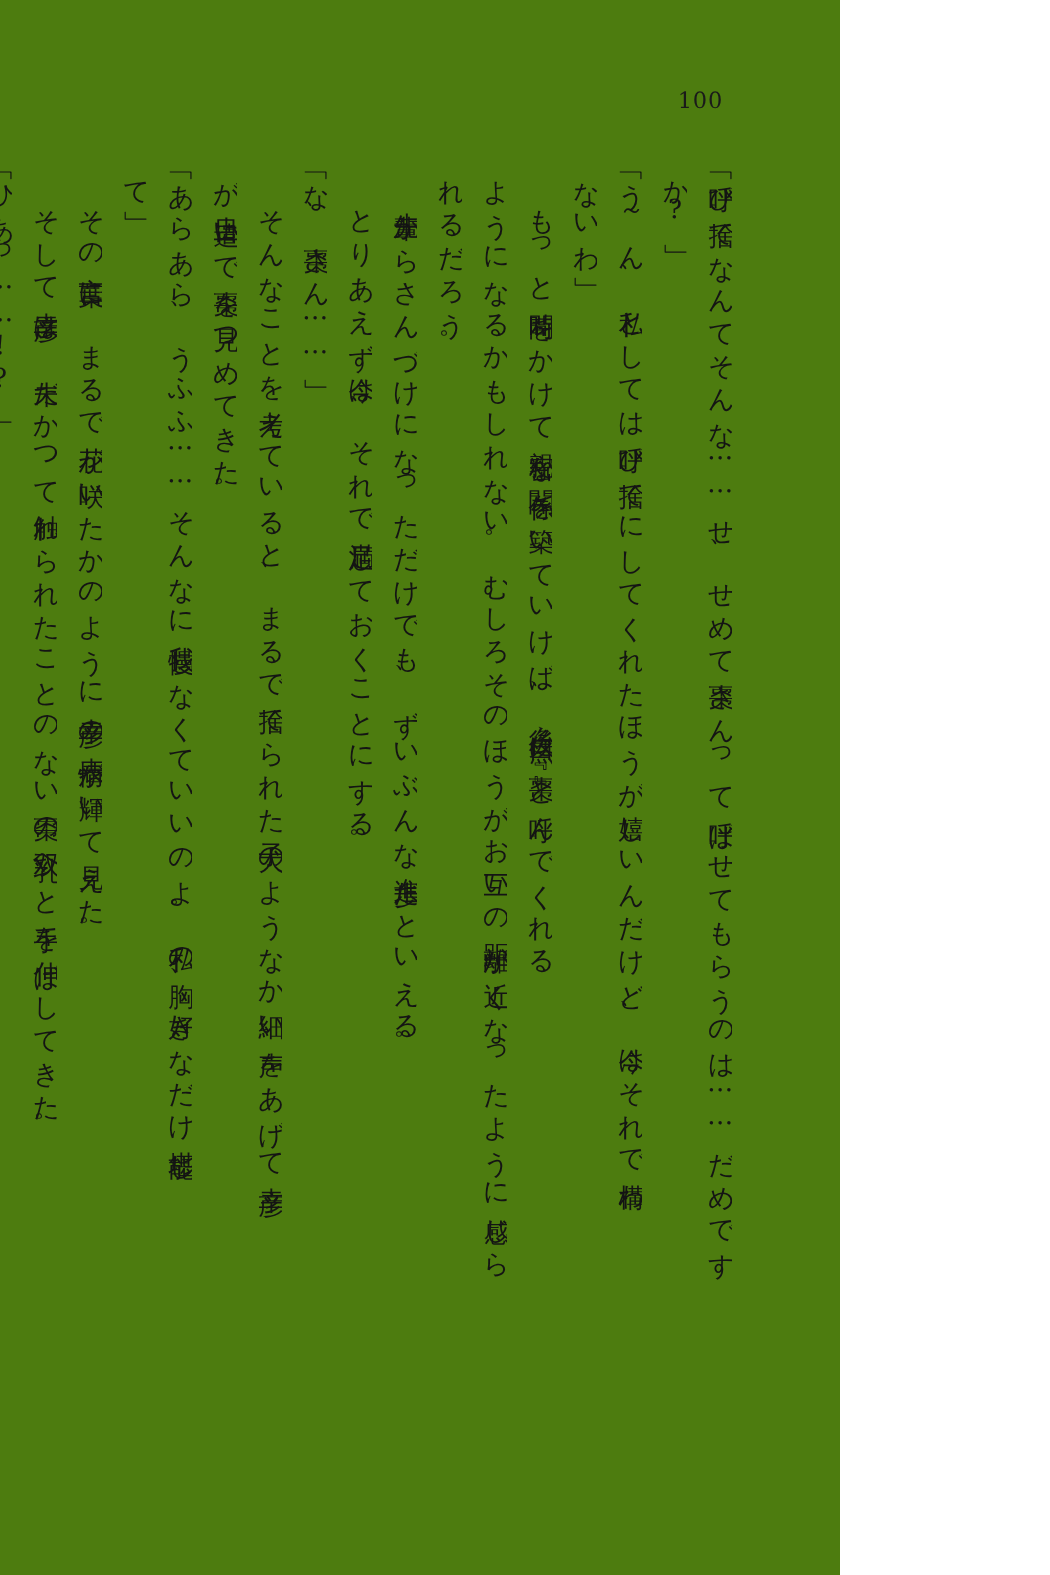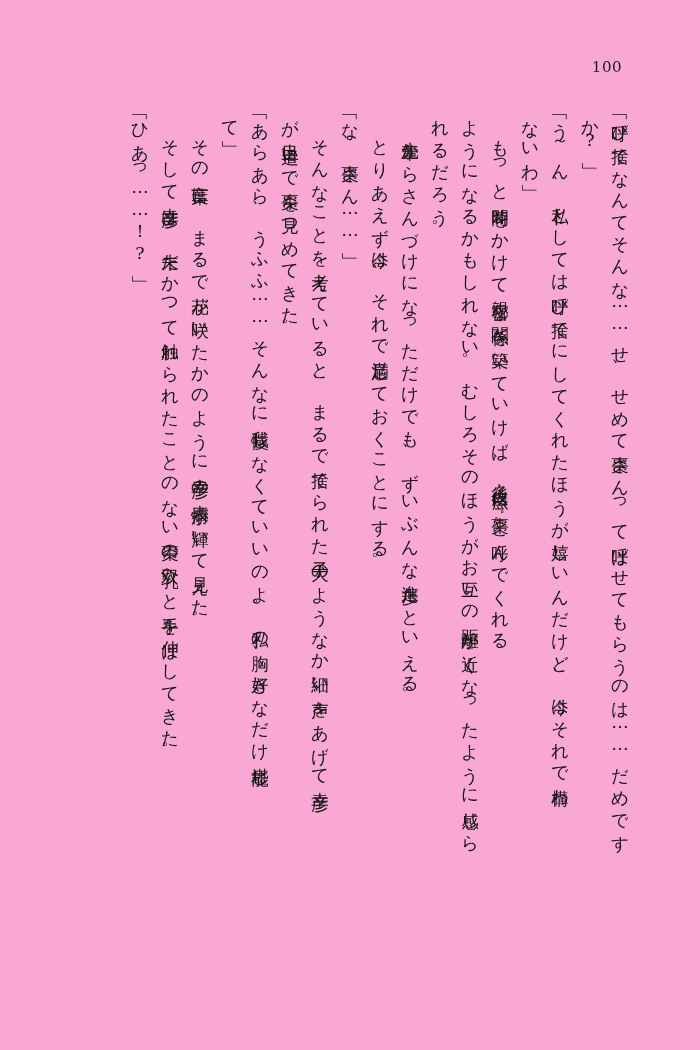--- a/index.html
+++ b/index.html
@@ -10,23 +10,23 @@
   body {
     width: 700px;
     height: 1050px;
     overflow: hidden;
     font-family: "DejaVu Serif", "Liberation Serif", serif;
     color: #111111;
   }
 
   .page {
     position: relative;
-    width: 700px;
+    width: 560px;
     height: 1050px;
-    background: #f9a8d4;
+    background: #4d7c0f;
     box-sizing: border-box;
   }
 
   
   .page-number {
     position: absolute;
     top: 58px;
     right: 78px;
     font-size: 15px;
     letter-spacing: 0.5px;

